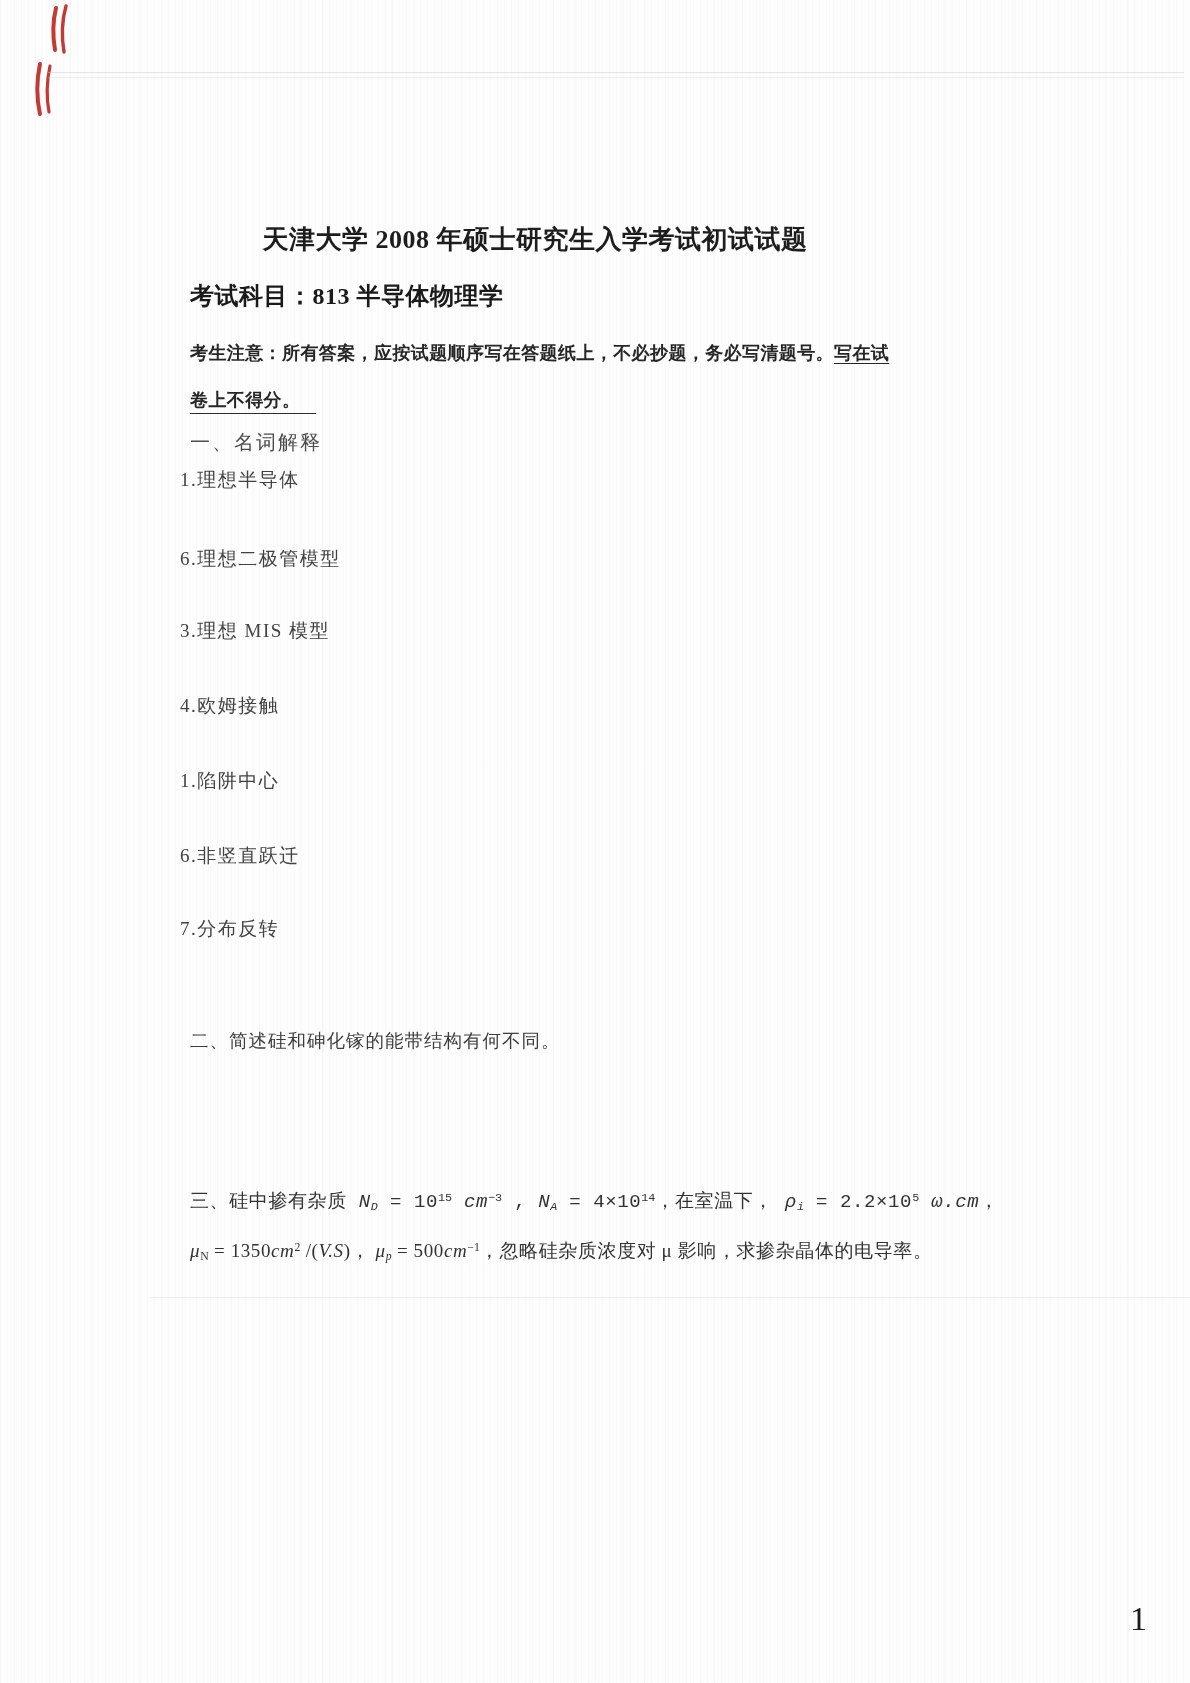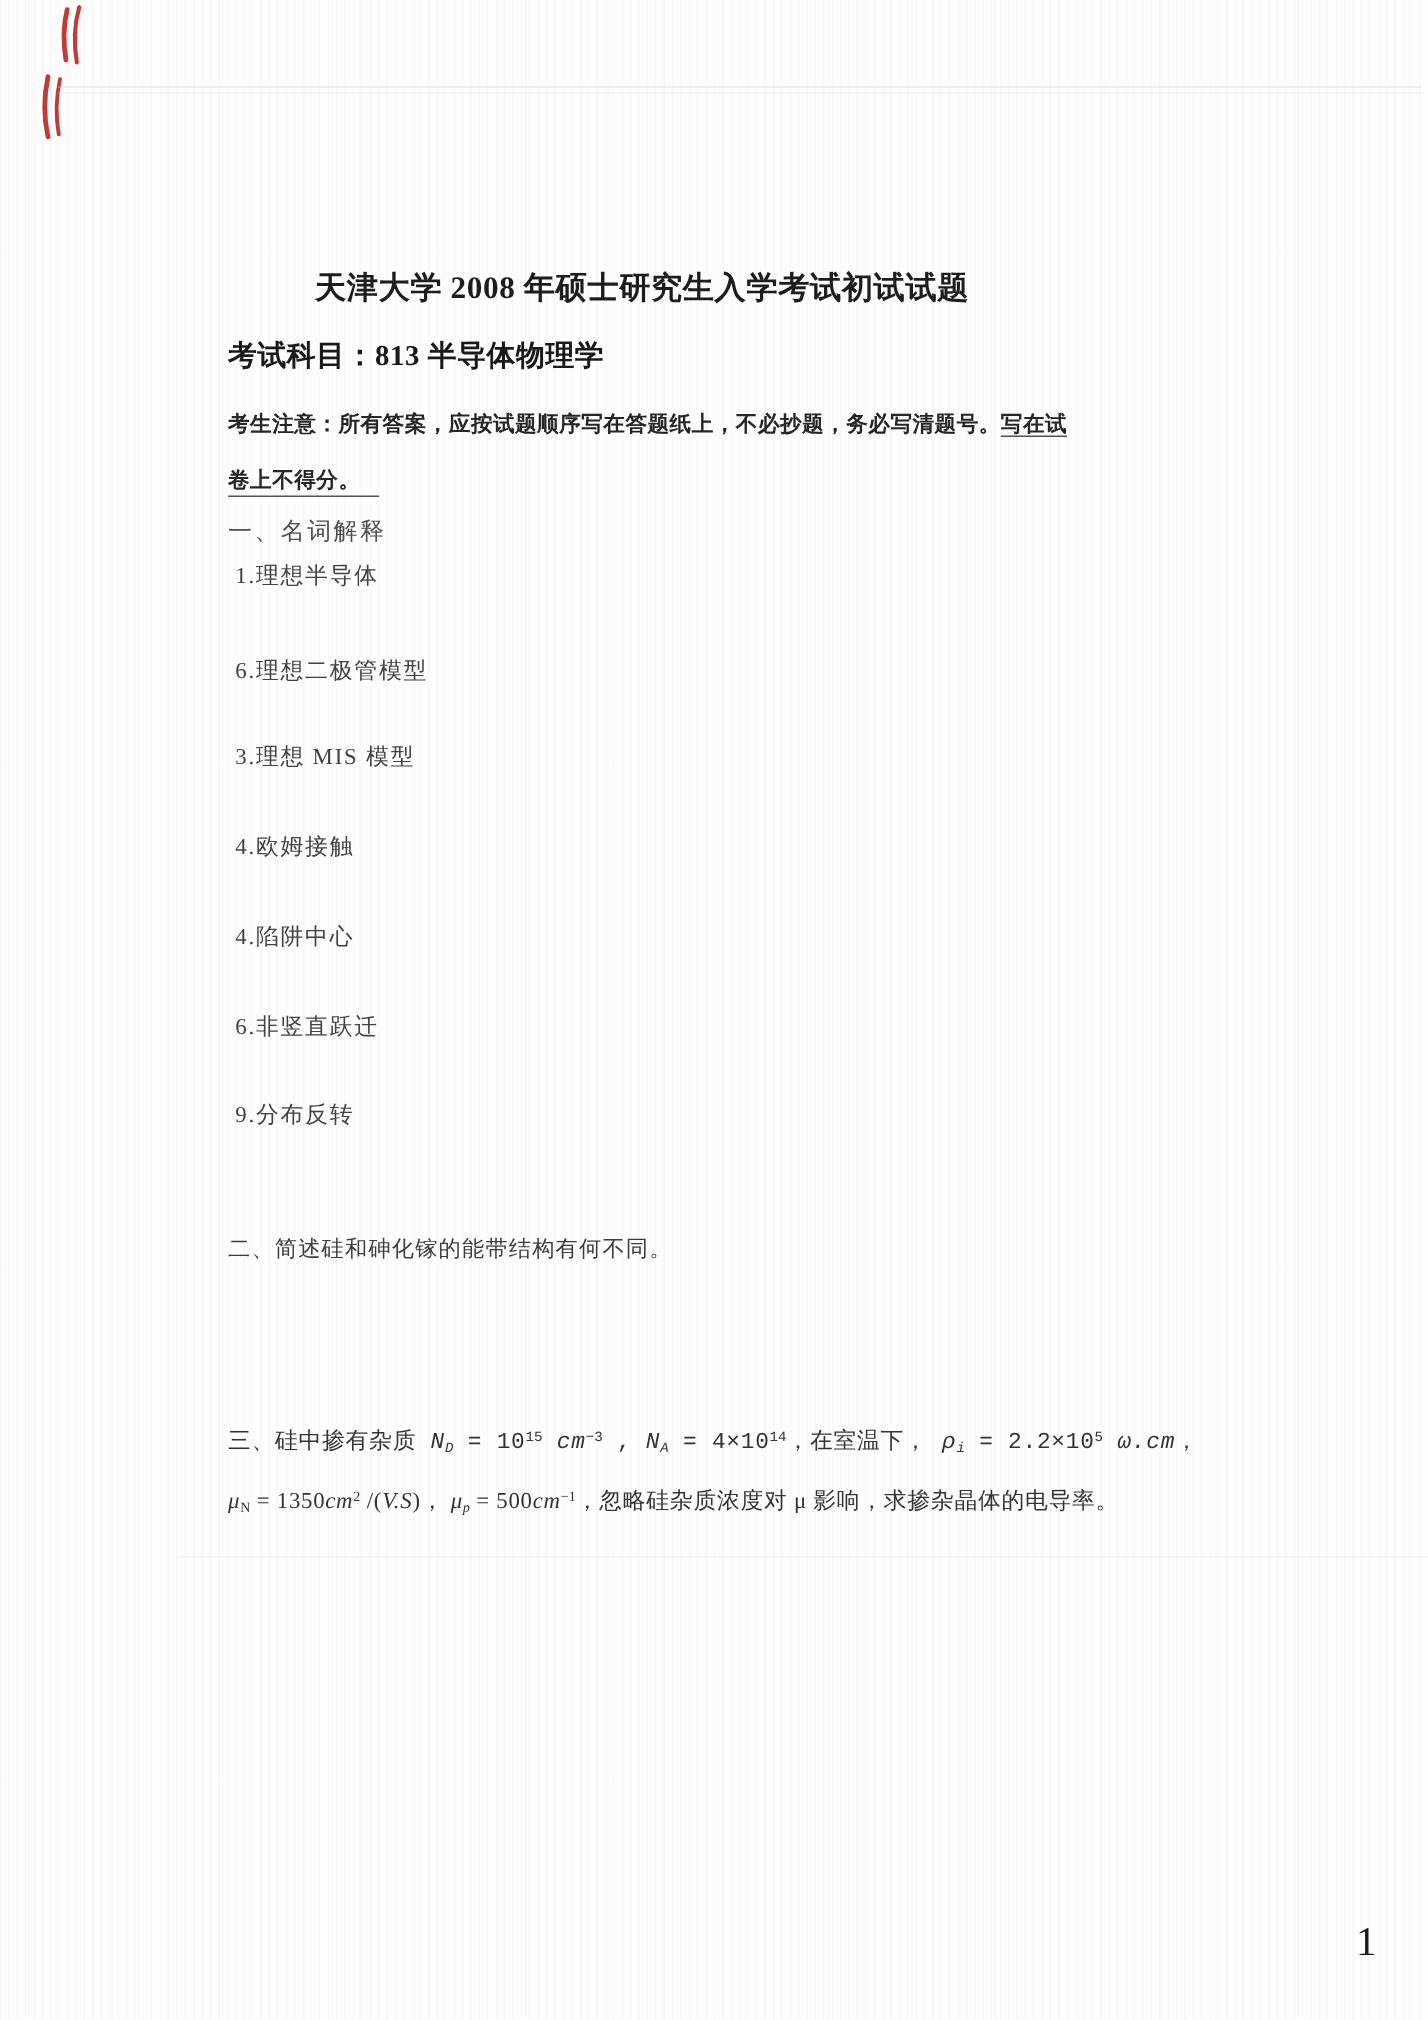--- a/index.html
+++ b/index.html
@@ -62,21 +62,21 @@
   }
   .notice-1 { left: 190px; top: 341px; }
   .notice-2 { left: 190px; top: 388px; }
 
   .sec-heading {
     left: 190px; top: 429px;
     font-size: 20px; color: #4d4d4d;
     letter-spacing: 2px;
   }
   .term {
-    left: 196px;
+    left: 180px;
     font-size: 19px; color: #424242;
     letter-spacing: 1.5px;
     text-align: center;
   }
   .t1 { top: 467px; }
   .t2 { top: 546px; }
   .t3 { top: 618px; }
   .t4 { top: 693px; }
   .t5 { top: 768px; }
   .t6 { top: 843px; }
@@ -132,23 +132,23 @@
 
   <div class="abs notice notice-1"><span>考生注意：所有答案，应按试题顺序写在答题纸上，不必抄题，务必写清题号。</span><span class="c-u">写在试</span></div>
   <div class="abs notice notice-2"><span class="c-ext">卷上不得分。</span></div>
 
   <div class="abs sec-heading">一、名词解释</div>
 
   <div class="abs term t1">1.理想半导体</div>
   <div class="abs term t2">6.理想二极管模型</div>
   <div class="abs term t3">3.理想 MIS 模型</div>
   <div class="abs term t4">4.欧姆接触</div>
-  <div class="abs term t5">4.陷阱中心</div>
+  <div class="abs term t5">1.陷阱中心</div>
   <div class="abs term t6">6.非竖直跃迁</div>
-  <div class="abs term t7">9.分布反转</div>
+  <div class="abs term t7">7.分布反转</div>
 
   <div class="abs q2">二、简述硅和砷化镓的能带结构有何不同。</div>
 
   <div class="abs q3 q3-1"><span>三、硅中掺有杂质 </span><span class="c-i">N</span><span class="c-i c-sub">D</span><span> = 10</span><span class="c-sup">15</span><span class="c-i"> cm</span><span class="c-sup">−3</span><span> , </span><span class="c-i">N</span><span class="c-i c-sub">A</span><span> = 4×10</span><span class="c-sup">14</span><span>，在室温下， </span><span class="c-i">ρ</span><span class="c-i c-sub">i</span><span> = 2.2×10</span><span class="c-sup">5</span><span> </span><span class="c-i">ω.cm</span><span>，</span></div>
   <div class="abs q3 q3-2"><span class="c-i">μ</span><span class="c-sub">N</span><span> = 1350</span><span class="c-i">cm</span><span class="c-sup">2</span><span> /(</span><span class="c-i">V.S</span><span>)， </span><span class="c-i">μ</span><span class="c-i c-sub">p</span><span> = 500</span><span class="c-i">cm</span><span class="c-sup">−1</span><span>，忽略硅杂质浓度对 μ 影响，求掺杂晶体的电导率。</span></div>
 
   <div class="abs page-number">1</div>
 
 </div>
 

